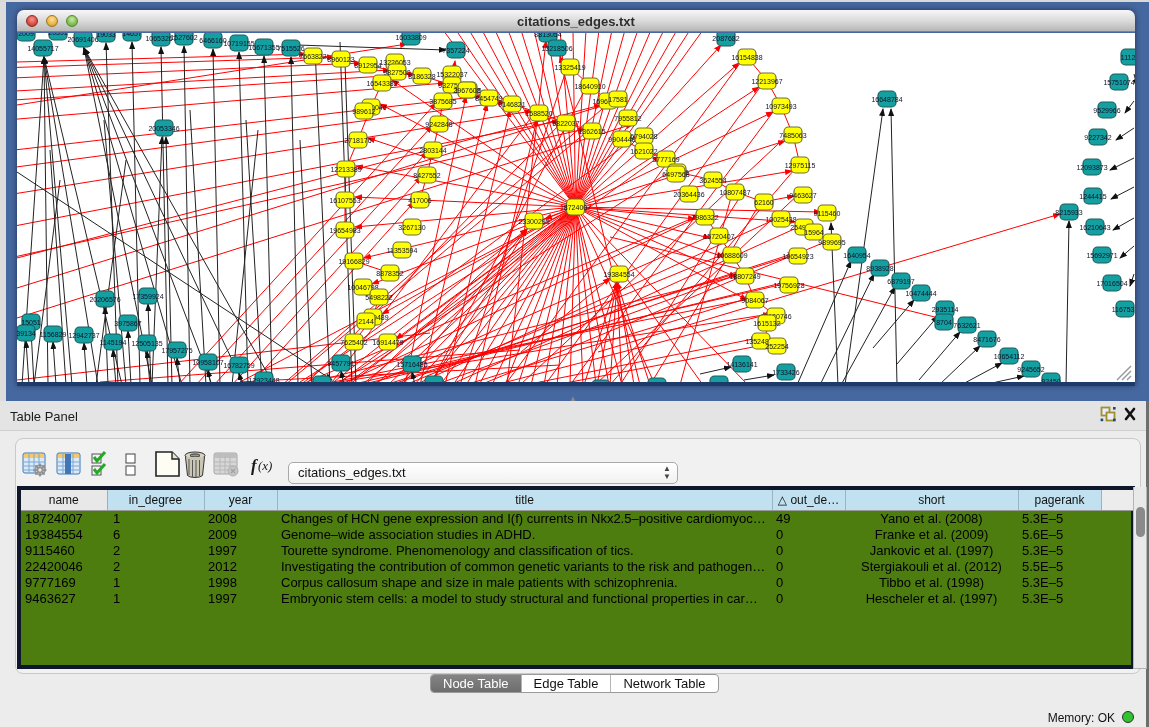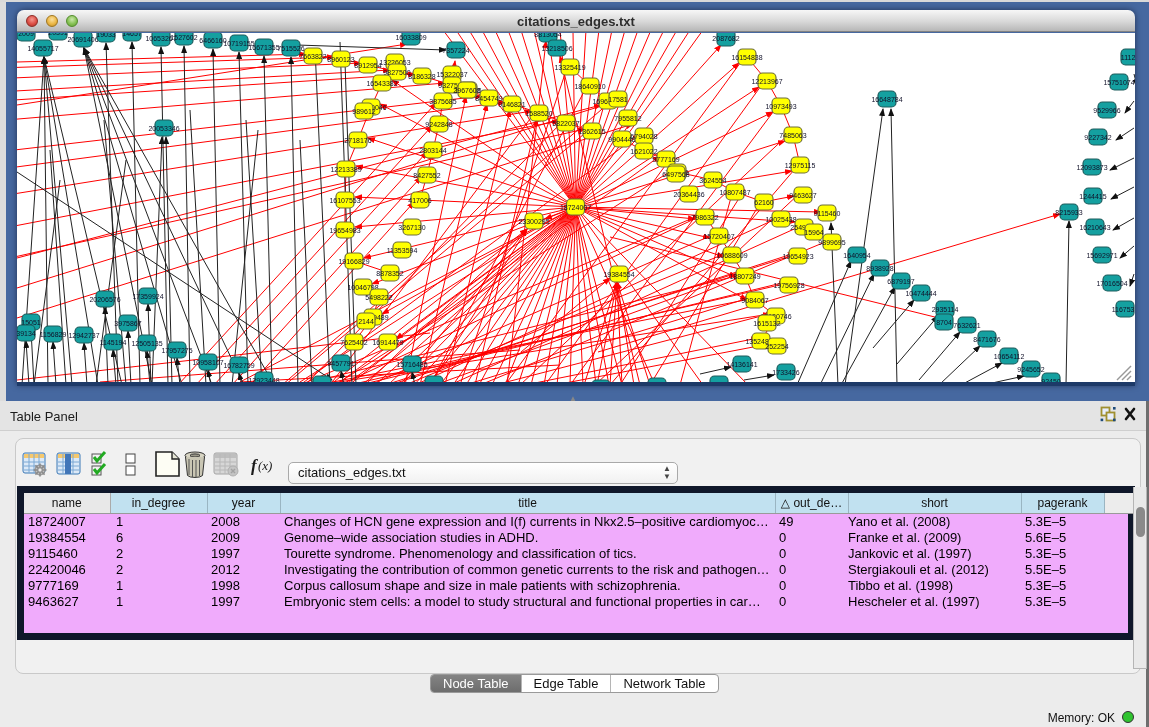--- a/index.html
+++ b/index.html
@@ -19,28 +19,28 @@
 .panel{position:absolute;left:0;top:401px;width:1149px;height:326px;background:#ececec}
 .pbar{position:absolute;left:0;top:0;width:1146px;height:30px;background:#e4e4e4;border-bottom:1px solid #cfcfcf}
 .pbar .t{position:absolute;left:10px;top:8px;font-size:13px;color:#1c1c1c}
 .rstrip{position:absolute;right:0;top:0;width:3px;height:326px;background:#6e6e6e}
 .grip{position:absolute;left:569px;top:-7px;font-size:8px;color:#888}
 .container{position:absolute;left:15px;top:37px;width:1126px;height:236px;background:#f1f1f1;border:1px solid #c9c9c9;border-radius:8px}
 .toolbar{position:absolute;left:0px;top:10px;height:34px}
 .dropdown{position:absolute;left:272px;top:12.5px;width:390px;height:22px;background:linear-gradient(#ffffff,#f1f1f1);
  border:1px solid #a9a9a9;border-radius:5px;font-size:13px;color:#111;line-height:20px;padding-left:9px}
 .dropdown .arr{position:absolute;right:6px;top:2px;font-size:8px;color:#444;line-height:8px;text-align:center}
-.tablewrap{position:absolute;left:1px;top:47px;width:1118px;height:154px;background:#f0abfc;border:7px solid #0f172a}
+.tablewrap{position:absolute;left:1px;top:47px;width:1118px;height:183px;background:#4d7c0f;border:4px solid #0f172a}
 table{border-collapse:collapse;table-layout:fixed;width:1116px;font-size:13px}
 th{height:20px;font-weight:normal;font-size:12px;color:#111;background:#c1e1f0;border-right:1px solid #9ab5c2;border-bottom:1px solid #9a9a9a;overflow:hidden;white-space:nowrap}
 th.g{background:#e8e8e8;border-right:1px solid #aaa}
 th.g2{background:#ececec;border-right:none}
 td{height:16px;color:#000;overflow:hidden;white-space:nowrap;padding:0 0 0 4px}
 td.c2{padding-left:6px}
-td.c6{text-align:left;padding:0}
+td.c6{text-align:center;padding:0}
 tbody tr td{line-height:16px}
 .sb{position:absolute;left:1117px;top:48px;width:14px;height:182px;background:#e9e9e9;border:1px solid #b5b5b5;border-top:none}
 .sb .thumb{position:absolute;left:1.5px;top:20px;width:9px;height:30px;background:#8a8a8a;border-radius:5px}
 .tabs{position:absolute;left:414px;top:235px;height:19px;display:flex;border:1px solid #9a9a9a;border-radius:4px;overflow:hidden;background:#fff}
 .tabs div{font-size:13px;line-height:18px;padding:0 12px;color:#111}
 .tabs .sel{background:linear-gradient(#848484,#6d6d6d);color:#fff}
 .tabs .sep{padding:0;width:1px;background:#b5b5b5}
 .mem{position:absolute;right:34px;top:310px;font-size:12px;color:#111}
 .memdot{position:absolute;right:15px;top:310px;width:12px;height:12px;border-radius:50%;background:#2fc32f;border:1px solid #333}
 </style></head>
@@ -756,21 +756,21 @@
               <td class="c4">Tourette syndrome. Phenomenology and classification of tics.</td>
               <td class="c5">0</td>
               <td class="c6">Jankovic et al. (1997)</td>
               <td class="c7">5.3E–5</td>
               <td></td>
             </tr>
 <tr>
               <td class="c1">22420046</td>
               <td class="c2">2</td>
               <td class="c3">2012</td>
-              <td class="c4">Investigating the contribution of common genetic currents to the risk and pathogen…</td>
+              <td class="c4">Investigating the contribution of common genetic variants to the risk and pathogen…</td>
               <td class="c5">0</td>
               <td class="c6">Stergiakouli et al. (2012)</td>
               <td class="c7">5.5E–5</td>
               <td></td>
             </tr>
 <tr>
               <td class="c1">9777169</td>
               <td class="c2">1</td>
               <td class="c3">1998</td>
               <td class="c4">Corpus callosum shape and size in male patients with schizophrenia.</td>

